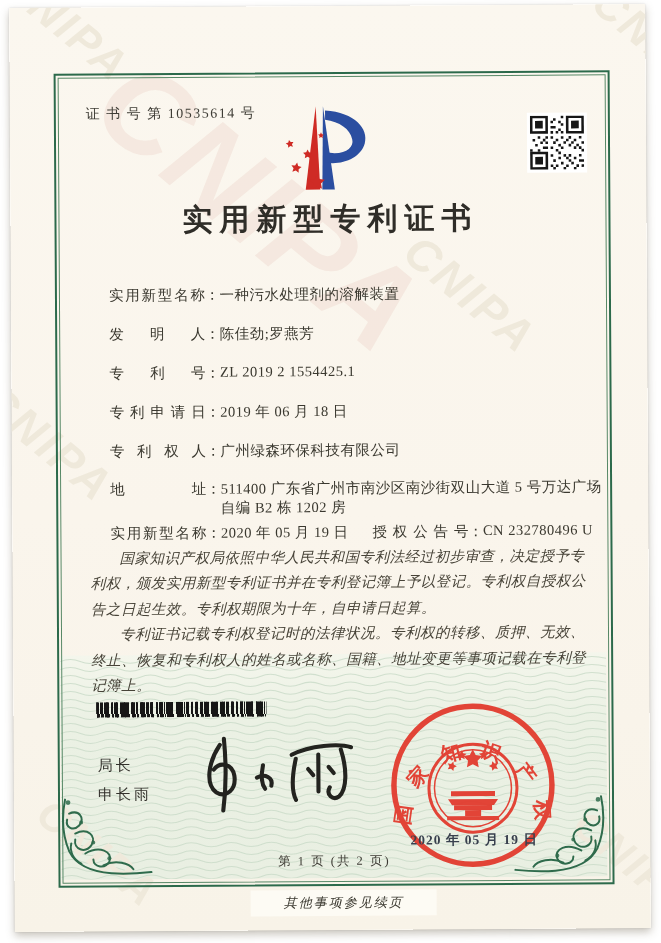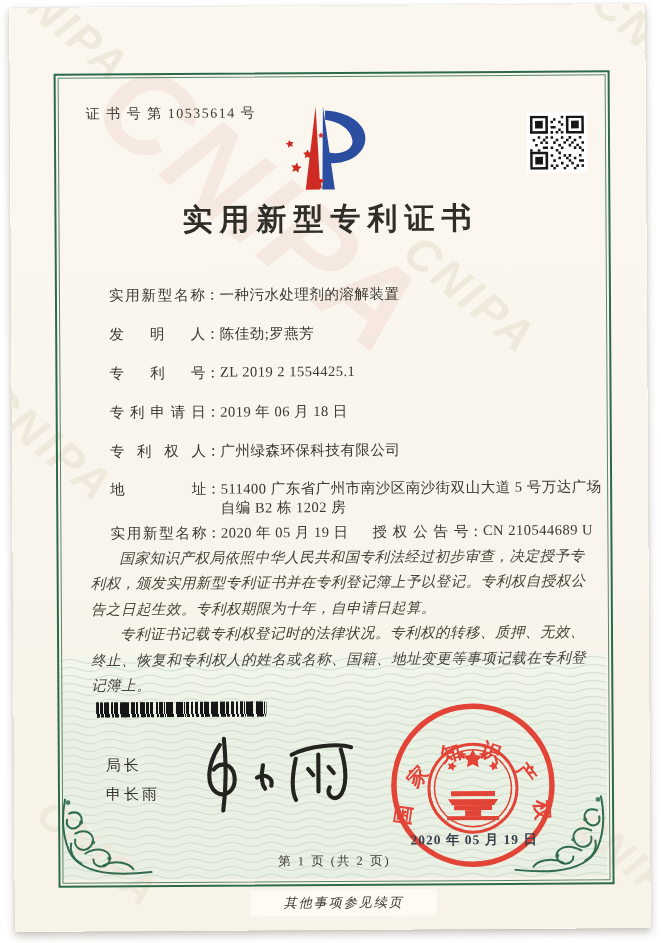--- a/index.html
+++ b/index.html
@@ -57,21 +57,21 @@
   }
   .paras p{margin:0;text-indent:2em;letter-spacing:.5px;}
   .barcode{
     position:absolute;left:83px;top:695px;width:170px;height:15px;z-index:2;
     background-image:
       repeating-linear-gradient(90deg,#161616 0 2px,transparent 2px 5px),
       repeating-linear-gradient(90deg,#161616 0 1px,transparent 1px 4px),
       repeating-linear-gradient(90deg,#161616 0 3px,transparent 3px 9px);
   }
   .director{position:absolute;left:84px;font-family:"Liberation Sans","DejaVu Sans",sans-serif;
-    font-size:15px;letter-spacing:3px;color:#33312c;z-index:2;margin-left:8px;}
+    font-size:15px;letter-spacing:3px;color:#33312c;z-index:2;}
   .sig{position:absolute;left:175px;top:726px;width:175px;height:82px;z-index:3;}
   .flourish{position:absolute;width:95px;height:86px;z-index:1;}
   .seal{position:absolute;left:373px;top:694px;width:172px;height:172px;z-index:3;opacity:.95;}
   .seal-date{
     position:absolute;left:375px;top:826px;width:170px;text-align:center;z-index:4;
     font-size:13.5px;letter-spacing:1px;color:#39404e;font-weight:bold;
   }
   .page-indicator{
     position:absolute;left:44px;top:847px;width:552px;text-align:center;z-index:2;
     font-size:12.5px;letter-spacing:2px;color:#3c3a33;
@@ -227,21 +227,21 @@
       <span class="lbl">专利权人</span><span class="colon">：</span><span class="val">广州绿森环保科技有限公司</span>
     </div>
     <div class="row" style="top:473px;">
       <span class="lbl">地址</span><span class="colon">：</span><span class="val addr-lines"><span>511400 广东省广州市南沙区南沙街双山大道 5 号万达广场</span><span>自编 B2 栋 1202 房</span></span>
     </div>
     <div class="row row2col" style="top:517px;width:500px;">
       <span>
         <span class="lbl">实用新型名称</span><span class="colon">：</span><span class="val">2020 年 05 月 19 日</span>
       </span>
       <span class="cell2">
-        <span class="lbl">授权公告号</span><span class="colon">：</span><span class="val">CN 210544689 U</span>
+        <span class="lbl">授权公告号</span><span class="colon">：</span><span class="val">CN 232780496 U</span>
       </span>
     </div>
 
     <div class="paras">
       <p>国家知识产权局依照中华人民共和国专利法经过初步审查，决定授予专利权，颁发实用新型专利证书并在专利登记簿上予以登记。专利权自授权公告之日起生效。专利权期限为十年，自申请日起算。</p>
       <p>专利证书记载专利权登记时的法律状况。专利权的转移、质押、无效、终止、恢复和专利权人的姓名或名称、国籍、地址变更等事项记载在专利登记簿上。</p>
     </div>
 
     <div class="barcode"></div>
 

